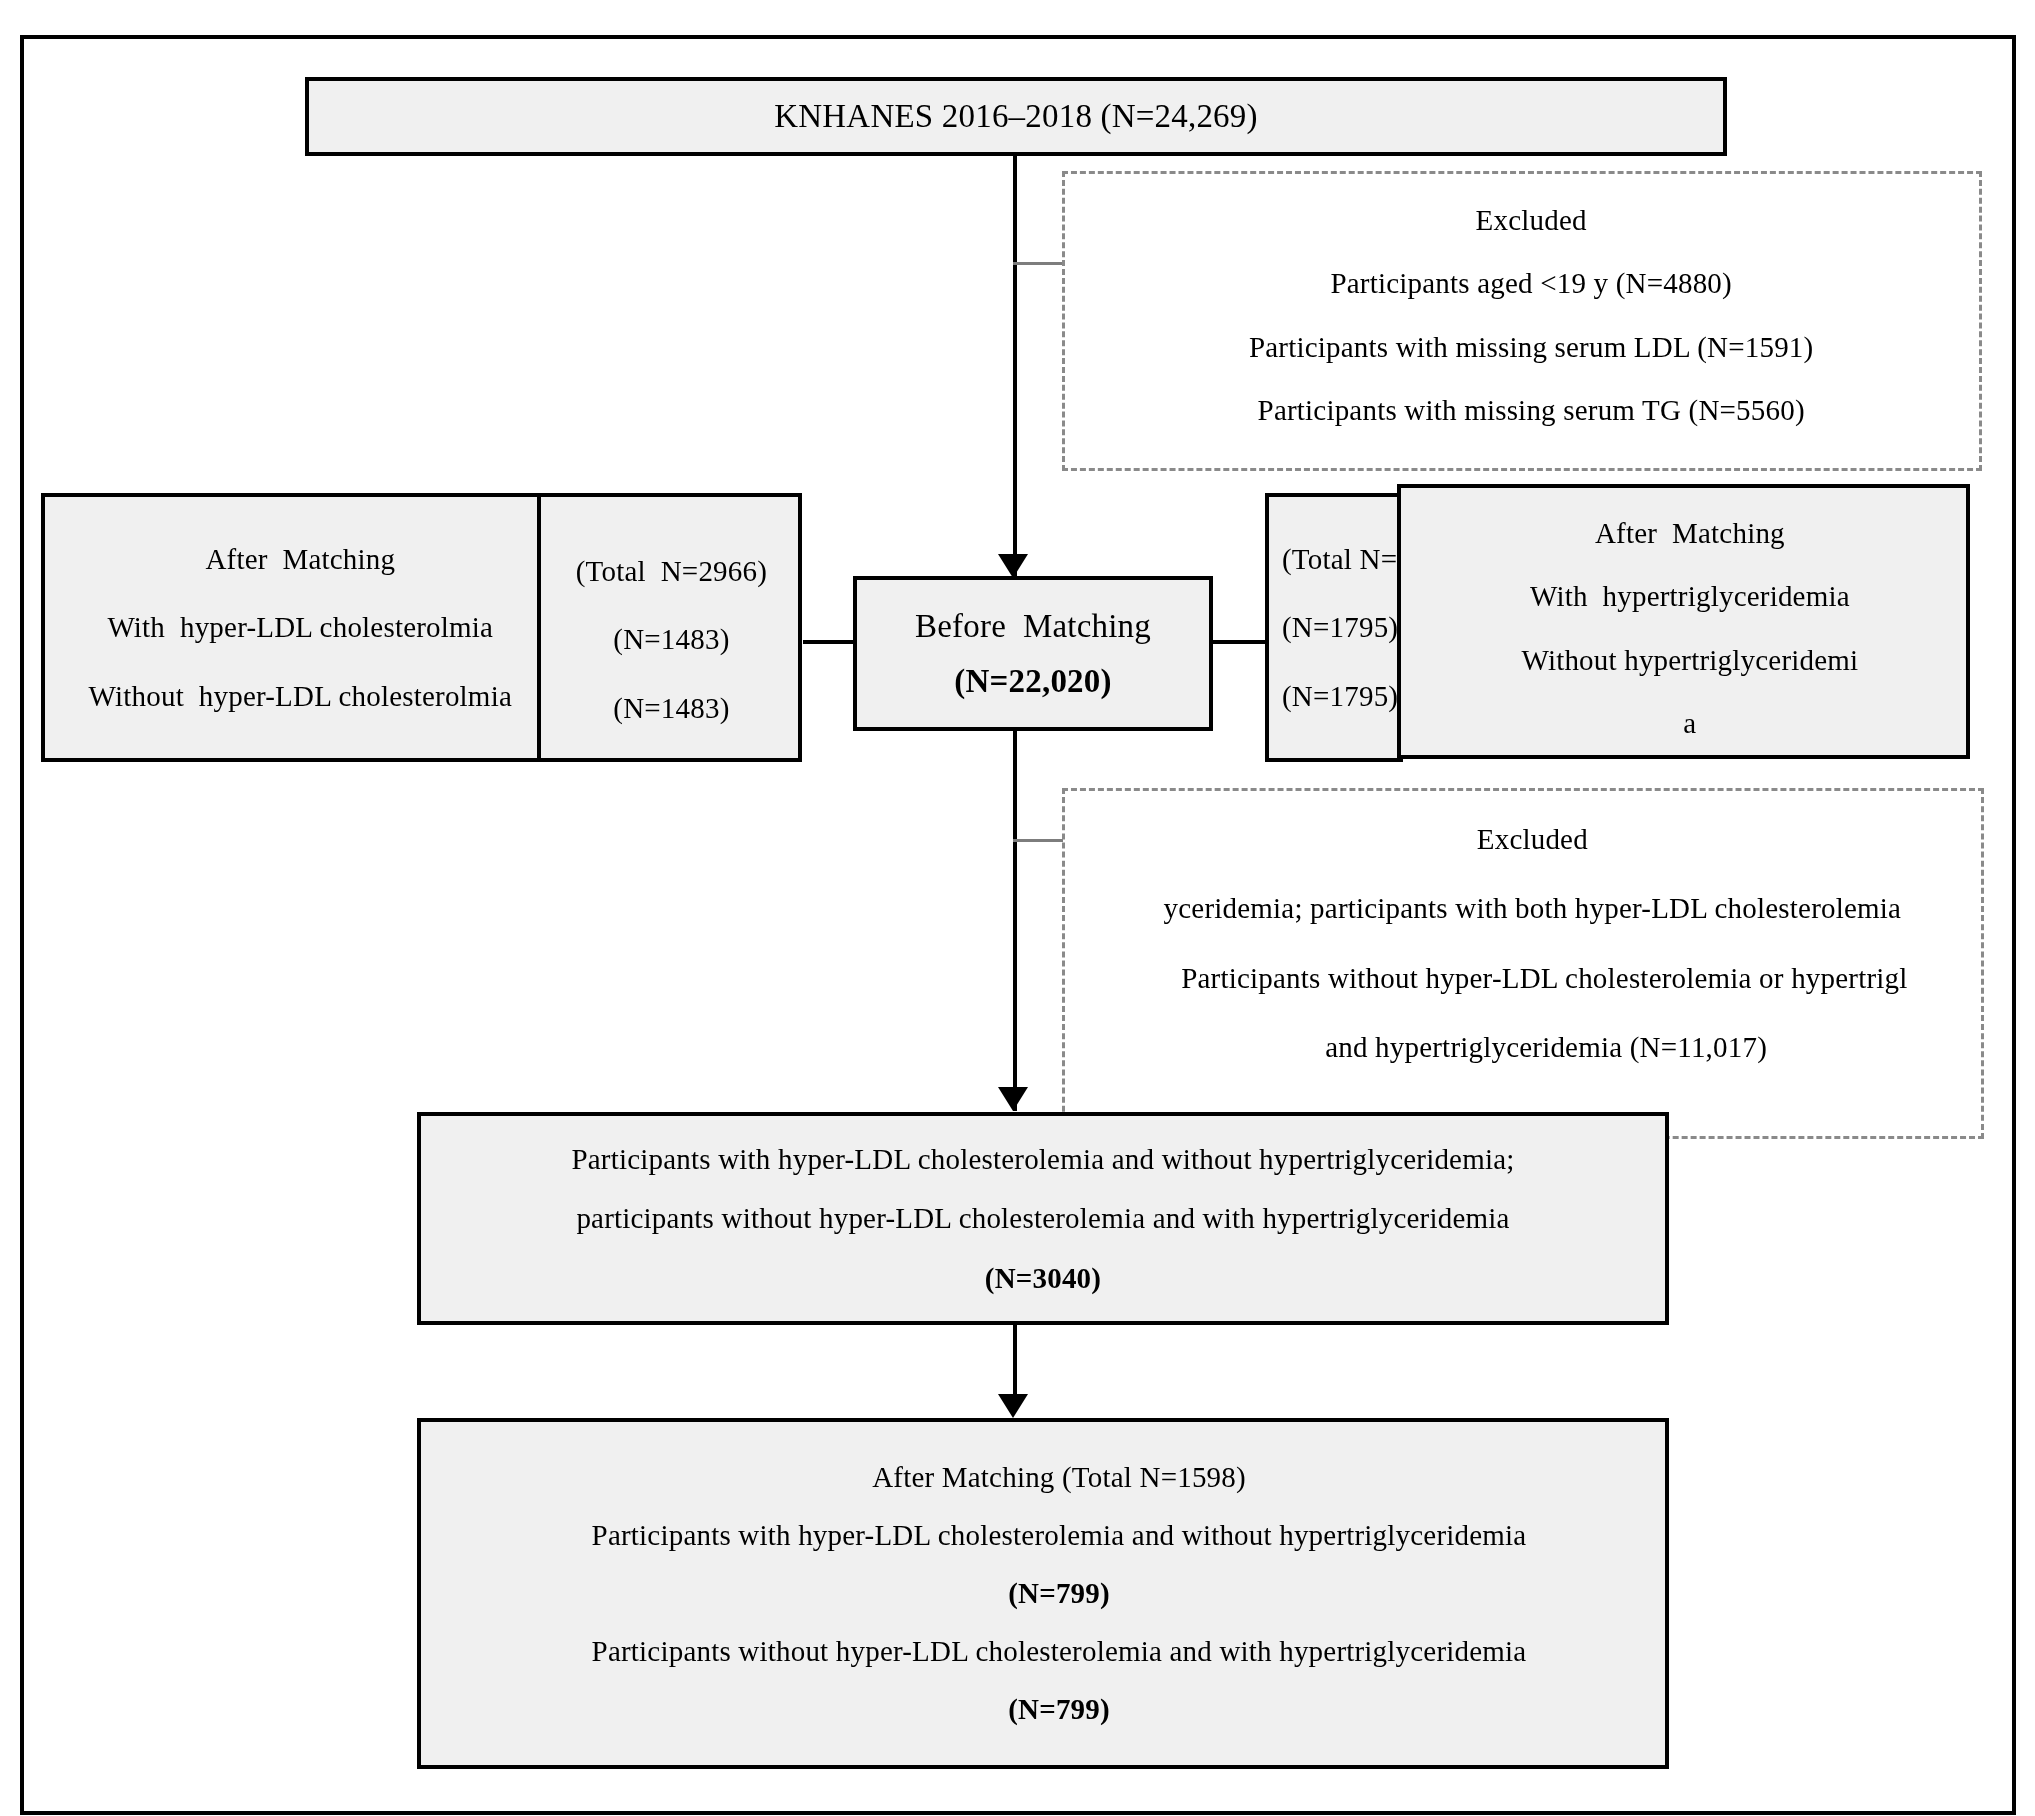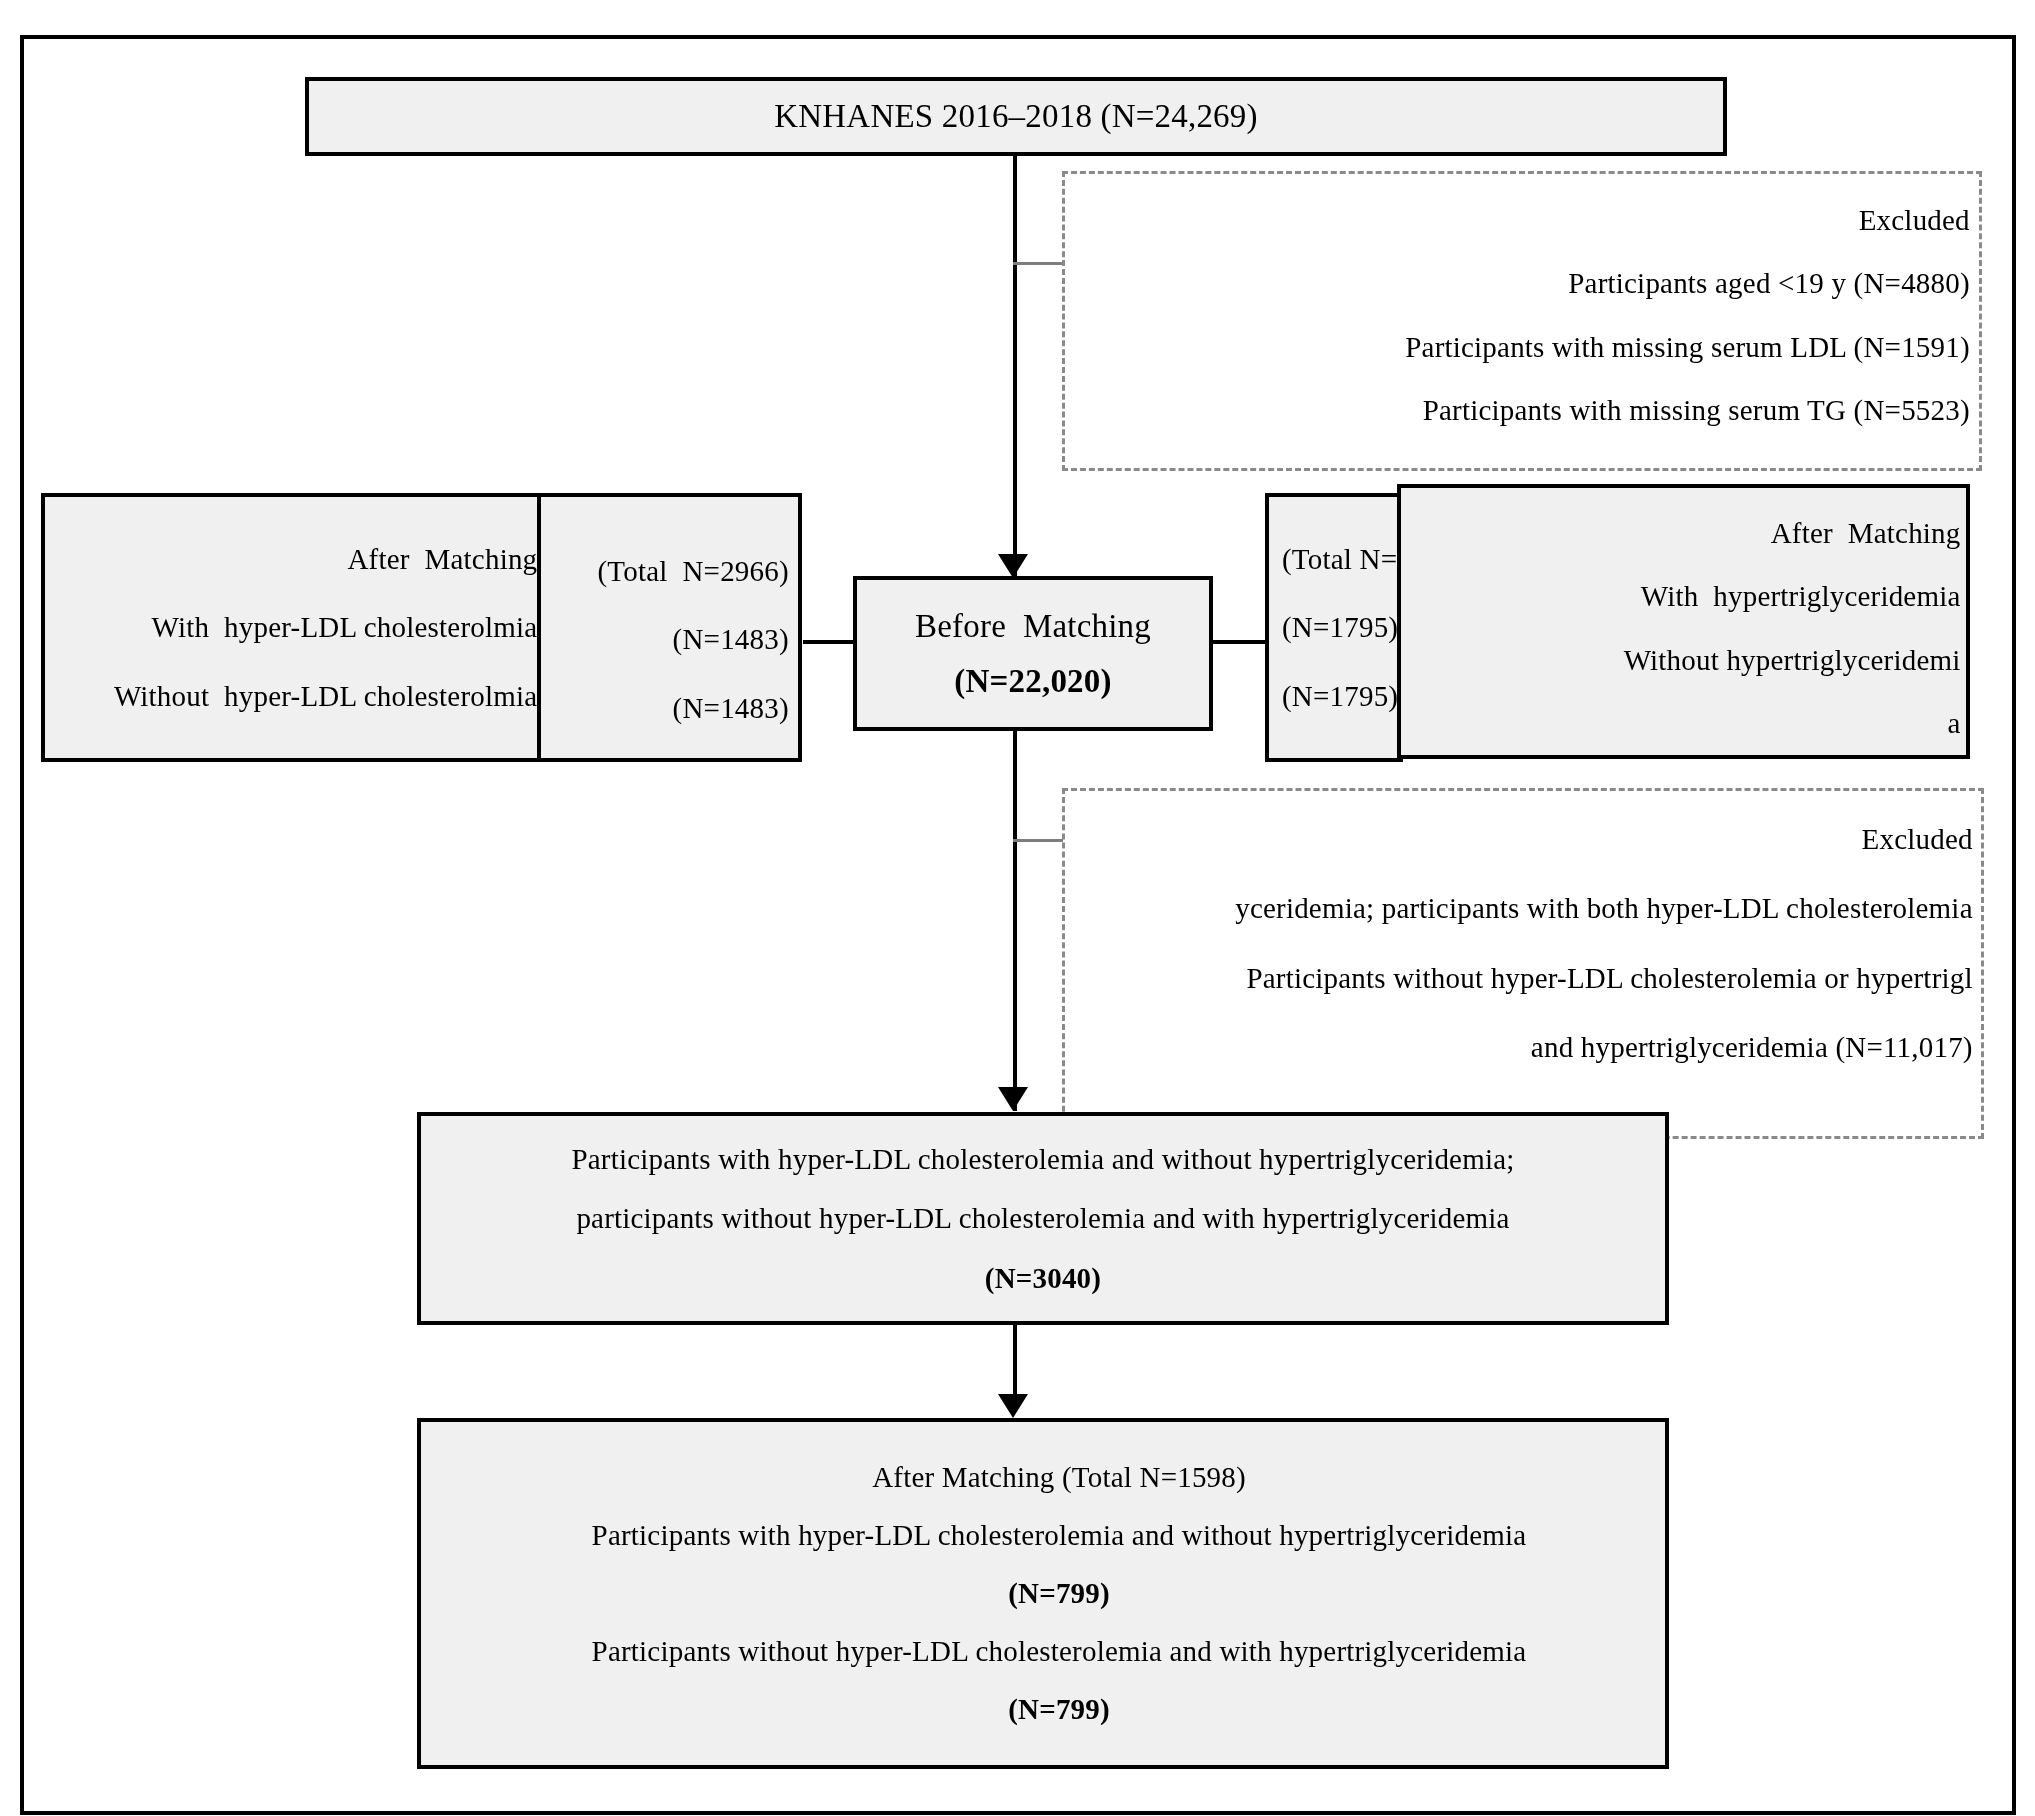--- a/index.html
+++ b/index.html
@@ -52,21 +52,21 @@
   }
   .txt {
     font-size: 29px;
     line-height: 1.05;
     color: #000000;
     letter-spacing: 0.2px;
     white-space: pre;
   }
   .txt.bold { font-weight: bold; }
   .center { text-align: center; }
-  .left { text-align: right; }
+  .left { text-align: center; }
 
   
   .vline {
     position: absolute;
     background: #000000;
     width: 4.1px;
   }
   .hline {
     position: absolute;
     background: #000000;
@@ -107,21 +107,21 @@
   <div class="vline" style="left:1013px; top:143px; height:422px;"></div>
   <div class="arrowhead" style="left:998px; top:541px;"></div>
 
   <div class="gray-hline" style="left:1013px; top:249px; width:50px;"></div>
 
   <div class="dashed-box" style="left:1062px; top:158px; width:920px; height:300px;">
     <div style="position:absolute; left:27.5px; top:31px; right:9.2px;">
       <div class="txt left" style="margin-bottom:33px;">Excluded</div>
       <div class="txt left" style="margin-bottom:33px;">Participants aged &lt;19 y (N=4880)</div>
       <div class="txt left" style="margin-bottom:33px;">Participants with missing serum LDL (N=1591)</div>
-      <div class="txt left">Participants with missing serum TG (N=5523)</div>
+      <div class="txt left">Participants with missing serum TG (N=5560)</div>
     </div>
   </div>
 
   <div class="box" style="left:41px; top:480px; width:761px; height:269px;">
     <div class="divider" style="left:492px;"></div>
     <div style="position:absolute; left:18.3px; top:0; width:474px; height:100%;
                 display:flex; flex-direction:column; justify-content:center;">
       <div class="txt left" style="margin-bottom:38px;">After  Matching</div>
       <div class="txt left" style="margin-bottom:38px;">With  hyper-LDL cholesterolmia</div>
       <div class="txt left">Without  hyper-LDL cholesterolmia</div>

